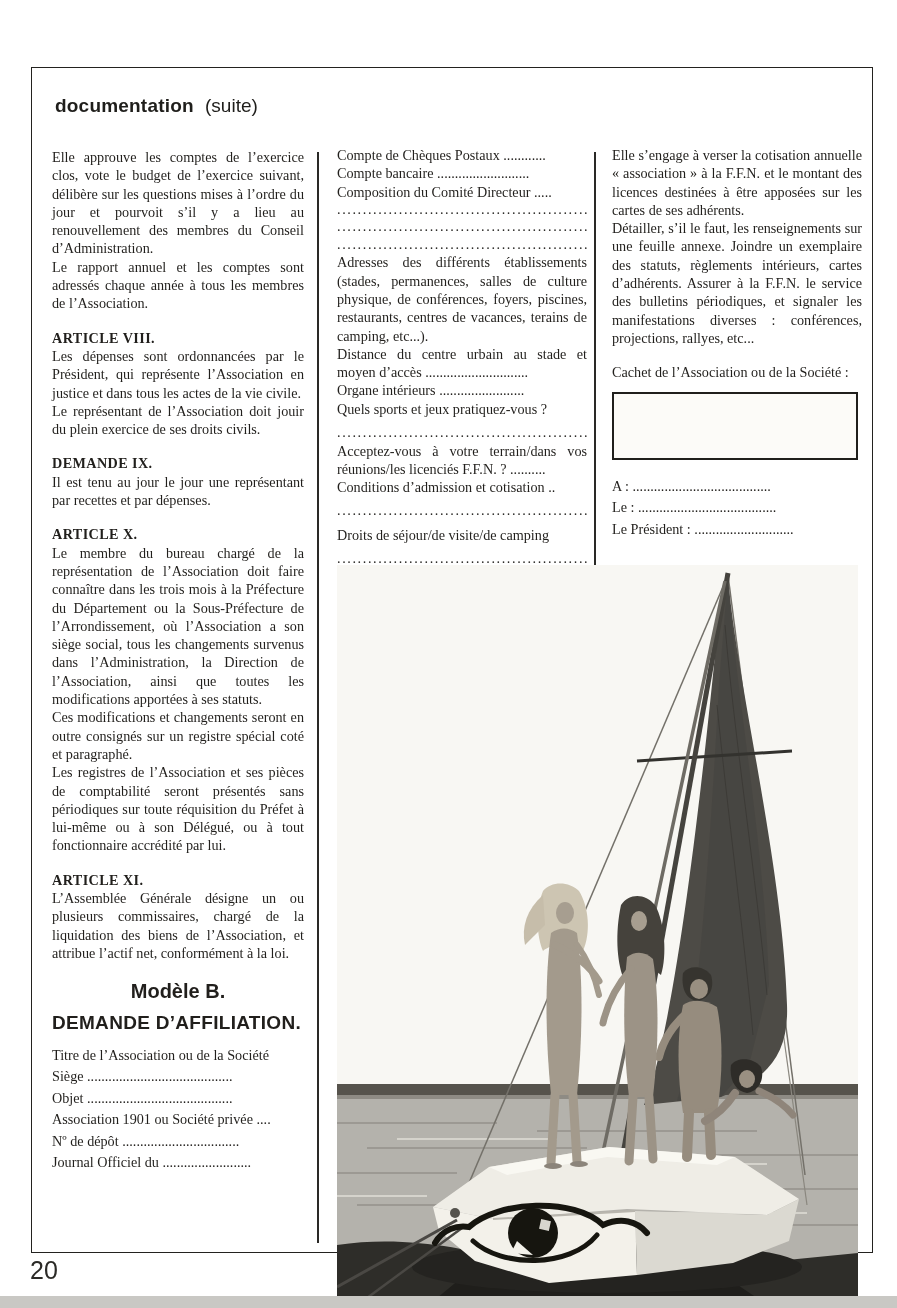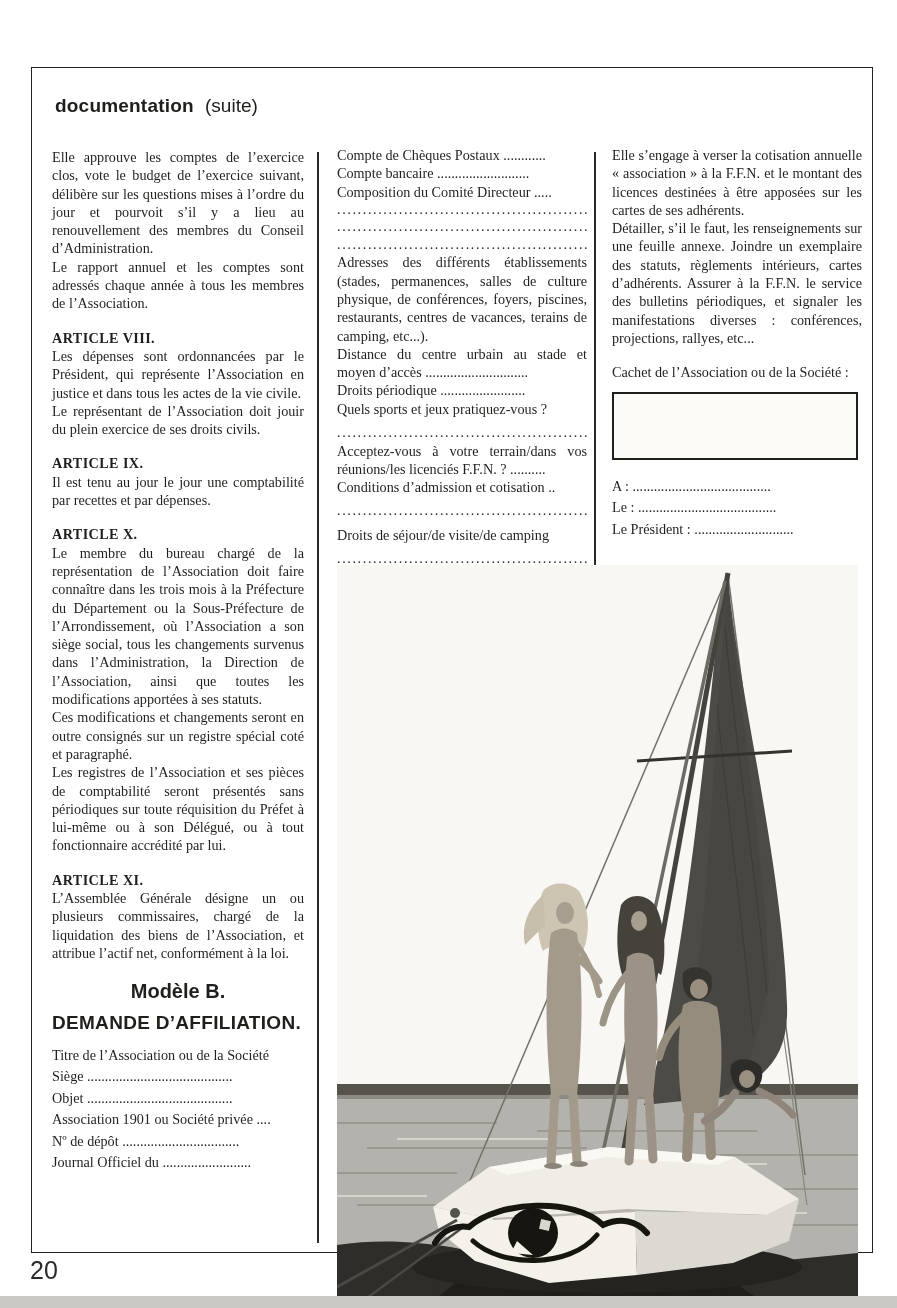--- a/index.html
+++ b/index.html
@@ -66,22 +66,22 @@
 
   <div class="vline vl1"></div>
   <div class="vline vl2"></div>
 
   <div class="col col-left">
       <div class="blk p">Elle approuve les comptes de l’exercice clos, vote le budget de l’exercice suivant, délibère sur les questions mises à l’ordre du jour et pourvoit s’il y a lieu au renouvellement des membres du Conseil d’Administration.</div>
       <div class="blk p">Le rapport annuel et les comptes sont adressés chaque année à tous les membres de l’Association.</div>
       <div class="blk art">ARTICLE VIII.</div>
       <div class="blk p">Les dépenses sont ordonnancées par le Président, qui représente l’Association en justice et dans tous les actes de la vie civile.</div>
       <div class="blk p">Le représentant de l’Association doit jouir du plein exercice de ses droits civils.</div>
-      <div class="blk art">ARTICLE IX.</div>
-      <div class="blk p">Il est tenu au jour le jour une comptabilité par recettes et par dépenses.</div>
+      <div class="blk art">DEMANDE IX.</div>
+      <div class="blk p">Il est tenu au jour le jour une représentant par recettes et par dépenses.</div>
       <div class="blk art">ARTICLE X.</div>
       <div class="blk p">Le membre du bureau chargé de la représentation de l’Association doit faire connaître dans les trois mois à la Préfecture du Département ou la Sous-Préfecture de l’Arrondissement, où l’Association a son siège social, tous les changements survenus dans l’Administration, la Direction de l’Association, ainsi que toutes les modifications apportées à ses statuts.</div>
       <div class="blk p">Ces modifications et changements seront en outre consignés sur un registre spécial coté et paragraphé.</div>
       <div class="blk p">Les registres de l’Association et ses pièces de comptabilité seront présentés sans périodiques sur toute réquisition du Préfet à lui-même ou à son Délégué, ou à tout fonctionnaire accrédité par lui.</div>
       <div class="blk art">ARTICLE XI.</div>
       <div class="blk p">L’Assemblée Générale désigne un ou plusieurs commissaires, chargé de la liquidation des biens de l’Association, et attribue l’actif net, conformément à la loi.</div>
       <div class="blk center">Modèle B.</div>
       <div class="blk bigh">DEMANDE D’AFFILIATION.</div>
       <div class="blk line">Titre de l’Association ou de la Société</div>
       <div class="blk line">Siège .........................................</div>
@@ -92,21 +92,21 @@
     </div>
   <div class="col col-mid">
       <div class="blk line">Compte de Chèques Postaux ............</div>
       <div class="blk line">Compte bancaire ..........................</div>
       <div class="blk line">Composition du Comité Directeur .....</div>
       <div class="blk dots">............................................................</div>
       <div class="blk dots">............................................................</div>
       <div class="blk dots">............................................................</div>
       <div class="blk p">Adresses des différents établissements (stades, permanences, salles de culture physique, de conférences, foyers, piscines, restaurants, centres de vacances, terains de camping, etc...).</div>
       <div class="blk p">Distance du centre urbain au stade et moyen d’accès .............................</div>
-      <div class="blk line">Droits périodique ........................</div>
+      <div class="blk line">Organe intérieurs ........................</div>
       <div class="blk line">Quels sports et jeux pratiquez-vous ?</div>
       <div class="blk dots mt6">............................................................</div>
       <div class="blk p">Acceptez-vous à votre terrain/dans vos réunions/les licenciés F.F.N. ? ..........</div>
       <div class="blk line">Conditions d’admission et cotisation ..</div>
       <div class="blk dots mt6">............................................................</div>
       <div class="blk line mt6">Droits de séjour/de visite/de camping</div>
       <div class="blk dots mt6">............................................................</div>
       <div class="blk p mt8">En remplissant ce questionnaire, l’Association ci-dessus demande à être affiliée à la F.F.N.</div>
     </div>
   <div class="col col-right">

